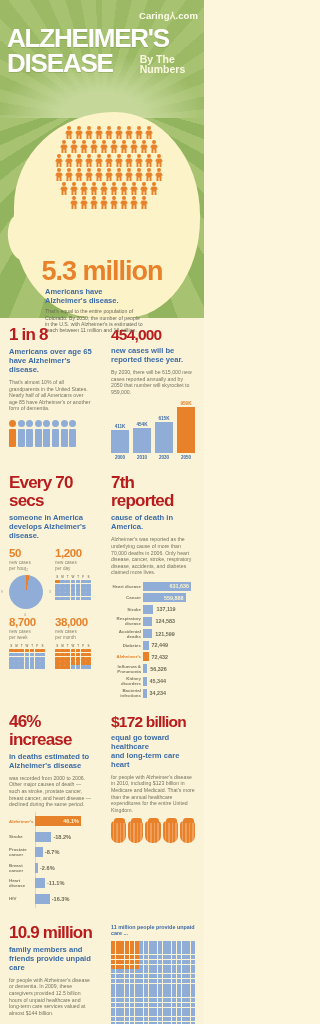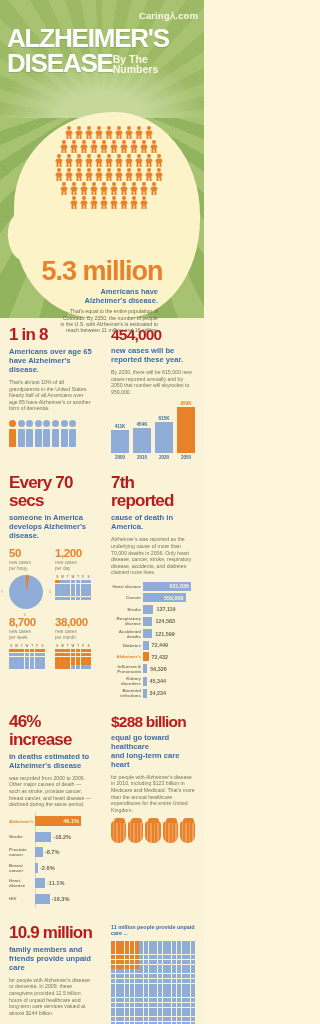--- a/index.html
+++ b/index.html
@@ -31,21 +31,21 @@
     font-size:26px; line-height:25px; font-weight:bold; color:#ffffff;
     letter-spacing:-1.2px; font-family:"Liberation Sans", sans-serif;
     text-shadow:0 1px 0 rgba(90,110,55,.25);
   }
   .title2row { display:flex; align-items:flex-end; }
   .title2 {
     font-size:26px; line-height:25px; font-weight:bold; color:#ffffff;
     letter-spacing:-1.2px;
     text-shadow:0 1px 0 rgba(90,110,55,.25);
   }
-  .subt { color:#fbf8e0; font-size:10.5px; line-height:10px; font-weight:bold; padding-bottom:2px; }
+  .subt { color:#fbf8e0; font-size:10.5px; line-height:10px; font-weight:bold; padding-bottom:2px;margin-left:27px; }
 
   
   .headsec { position:relative; height:200px; background:#93b45e;
     background-image:repeating-conic-gradient(from 0deg at 50% -20px, #a7c271 0deg 7deg, #93b45e 7deg 14deg); }
   .skull {
     position:absolute; left:14px; top:-6px; width:186px; height:206px;
     background:#fdf3c9;
     border-radius:54% 46% 40% 44% / 46% 50% 48% 44%;
   }
   .nose { position:absolute; left:8px; top:96px; width:26px; height:46px; background:#fdf3c9;
@@ -57,21 +57,21 @@
   .prow { display:flex; justify-content:center; gap:1px; }
   .person { width:9px; height:13px; position:relative; }
   .person::before{content:"";position:absolute;left:2.6px;top:0;width:3.8px;height:3.8px;border-radius:50%;background:#e8822a;}
   .person::after{content:"";position:absolute;left:0.6px;top:4.4px;width:7.8px;height:8.6px;background:#e8822a;
     border-radius:3px 3px 1px 1px;
     clip-path:polygon(22% 0,78% 0,100% 34%,82% 38%,82% 100%,57% 100%,57% 60%,43% 60%,43% 100%,18% 100%,18% 38%,0 34%);}
   .bignum {
     position:absolute; left:0; right:0; top:138px; text-align:center;
     font-size:27px; font-weight:bold; color:#e8822a; letter-spacing:-1px;
   }
-  .hl { position:absolute; left:58px; top:170px; width:100px;text-align:right; }
+  .hl { position:absolute; left:45px; top:170px; width:100px; }
   .hl .hd { color:#3d6ca8; font-size:7.5px; font-weight:bold; line-height:8.6px; }
   .hl .bd { color:#6b6a57; font-size:5.2px; line-height:6.4px; margin-top:3px; }
 
   
   .cols { display:flex; }
   .col { width:102px; padding:0 9px; }
   .bigorange { color:#b91c1c; font-weight:bold; letter-spacing:-.8px; }
   .s1 { font-size:17px; line-height:18px; }
   .s2 { font-size:15.5px; line-height:17px; }
   .blue-sub { color:#3d6ca8; font-size:7.6px; font-weight:bold; line-height:9px; margin-top:3px; }
@@ -618,21 +618,21 @@
             <div class="ival">-11.1%</div>
           </div>
           <div class="incrow">
             <div class="incname">HIV</div>
             <div class="ibar" style="width: 14.67px;"></div>
             <div class="ival">-16.3%</div>
           </div>
         </div>
     </div>
     <div class="col">
-      <div class="bigorange s2">$288 billion</div>
+      <div class="bigorange s2">$172 billion</div>
       <div class="blue-sub">
         <span>equal go toward healthcare</span><br>
         <span>and long-term care heart</span>
       </div>
       <div class="body-txt">for people with Alzheimer's disease in 2010, including $123 billion in Medicare and Medicaid. That's more than the annual healthcare expenditures for the entire United Kingdom.</div>
       <div class="bags" id="bags">
           <div class="bag"></div>
           <div class="bag"></div>
           <div class="bag"></div>
           <div class="bag"></div>

